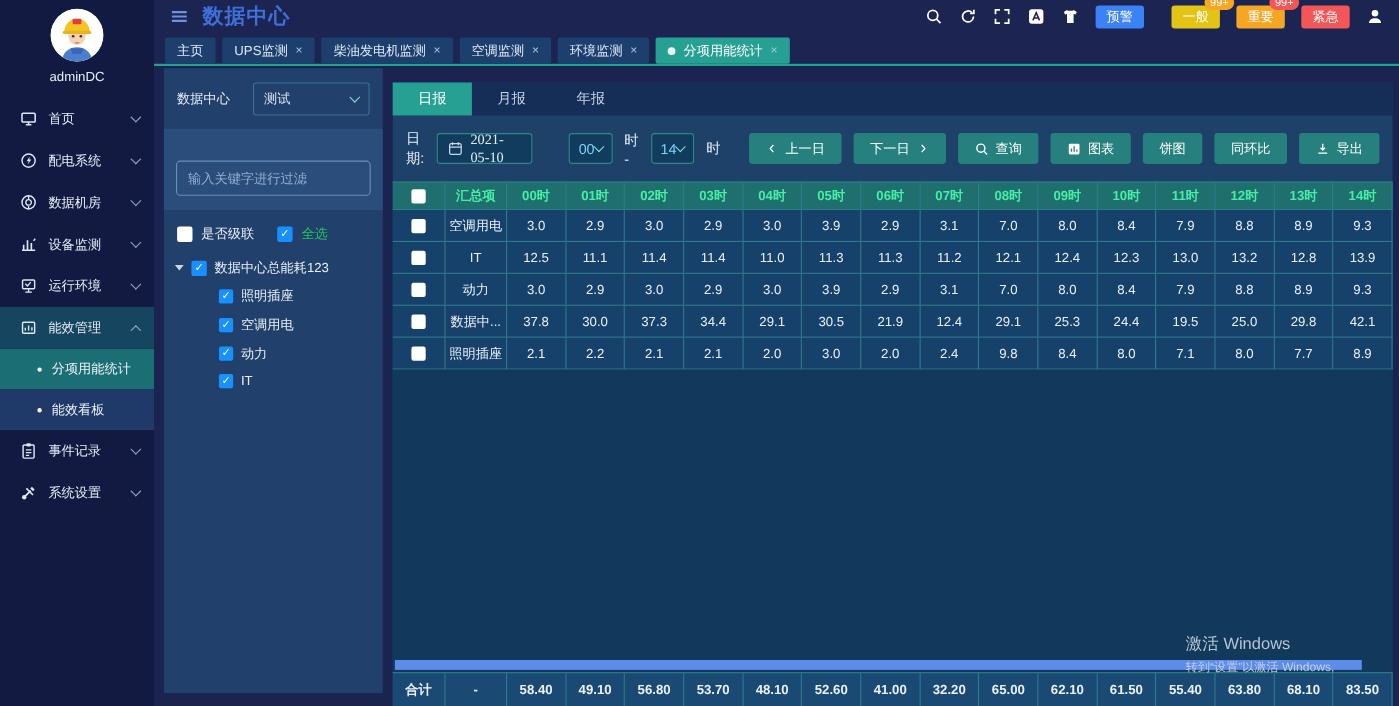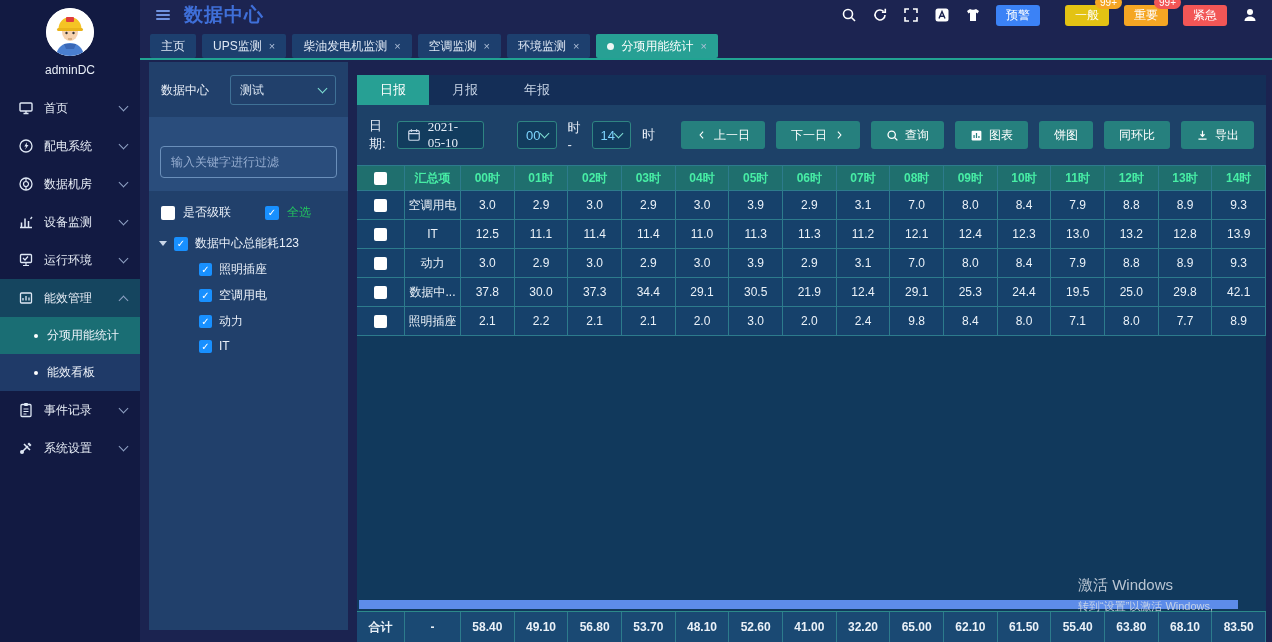--- a/index.html
+++ b/index.html
@@ -50,21 +50,21 @@
   .sel-chev { width:7px; height:7px; border-right:1.5px solid #7fe0d4; border-bottom:1.5px solid #7fe0d4; transform:rotate(45deg); margin-top:-3px; }
   #search-band { background:#2a4d7c; padding:13px 11px; }
   #tree-search { width:100%; height:32px; background:transparent; border:1px solid #6a8fba; border-radius:4px;
     color:#dce6f2; font-size:12px; padding:0 10px; outline:none; font-family:inherit;margin-top:16px; }
   #tree-search::placeholder { color:#96add0; }
   #check-row { display:flex; align-items:center; padding:13px 12px 6px 12px; gap:8px; }
   .cb { width:14px; height:14px; border-radius:2px; flex:none; cursor:pointer; }
   .cb.empty { background:#fff; }
   .cb.checked { background:#1890ff; color:#fff; font-size:10px; line-height:14px; text-align:center; }
   .cb.small { width:13px; height:13px; }
-  #cascade-label { color:#e9eff8; font-size:12px; margin-right:26px; }
+  #cascade-label { color:#e9eff8; font-size:12px; margin-right:13px; }
   #selectall-label { color:#22c55e; font-size:12px; }
   #tree { padding:8px 0 0 10px; }
   #tree-root-row { display:flex; align-items:center; gap:7px; }
   .caret-down { width:0; height:0; border-left:4px solid transparent; border-right:4px solid transparent; border-top:5px solid #c9d6e8; cursor:pointer; }
   .tree-label { color:#e9eff8; font-size:12px; }
   .tree-child { display:flex; align-items:center; gap:7px; padding:9px 0 0 40px; }
 
   
   #main-panel { position:absolute; left:357px; top:75px; width:909px; height:568px; background:#1d4168;
     display:flex; flex-direction:column; }

